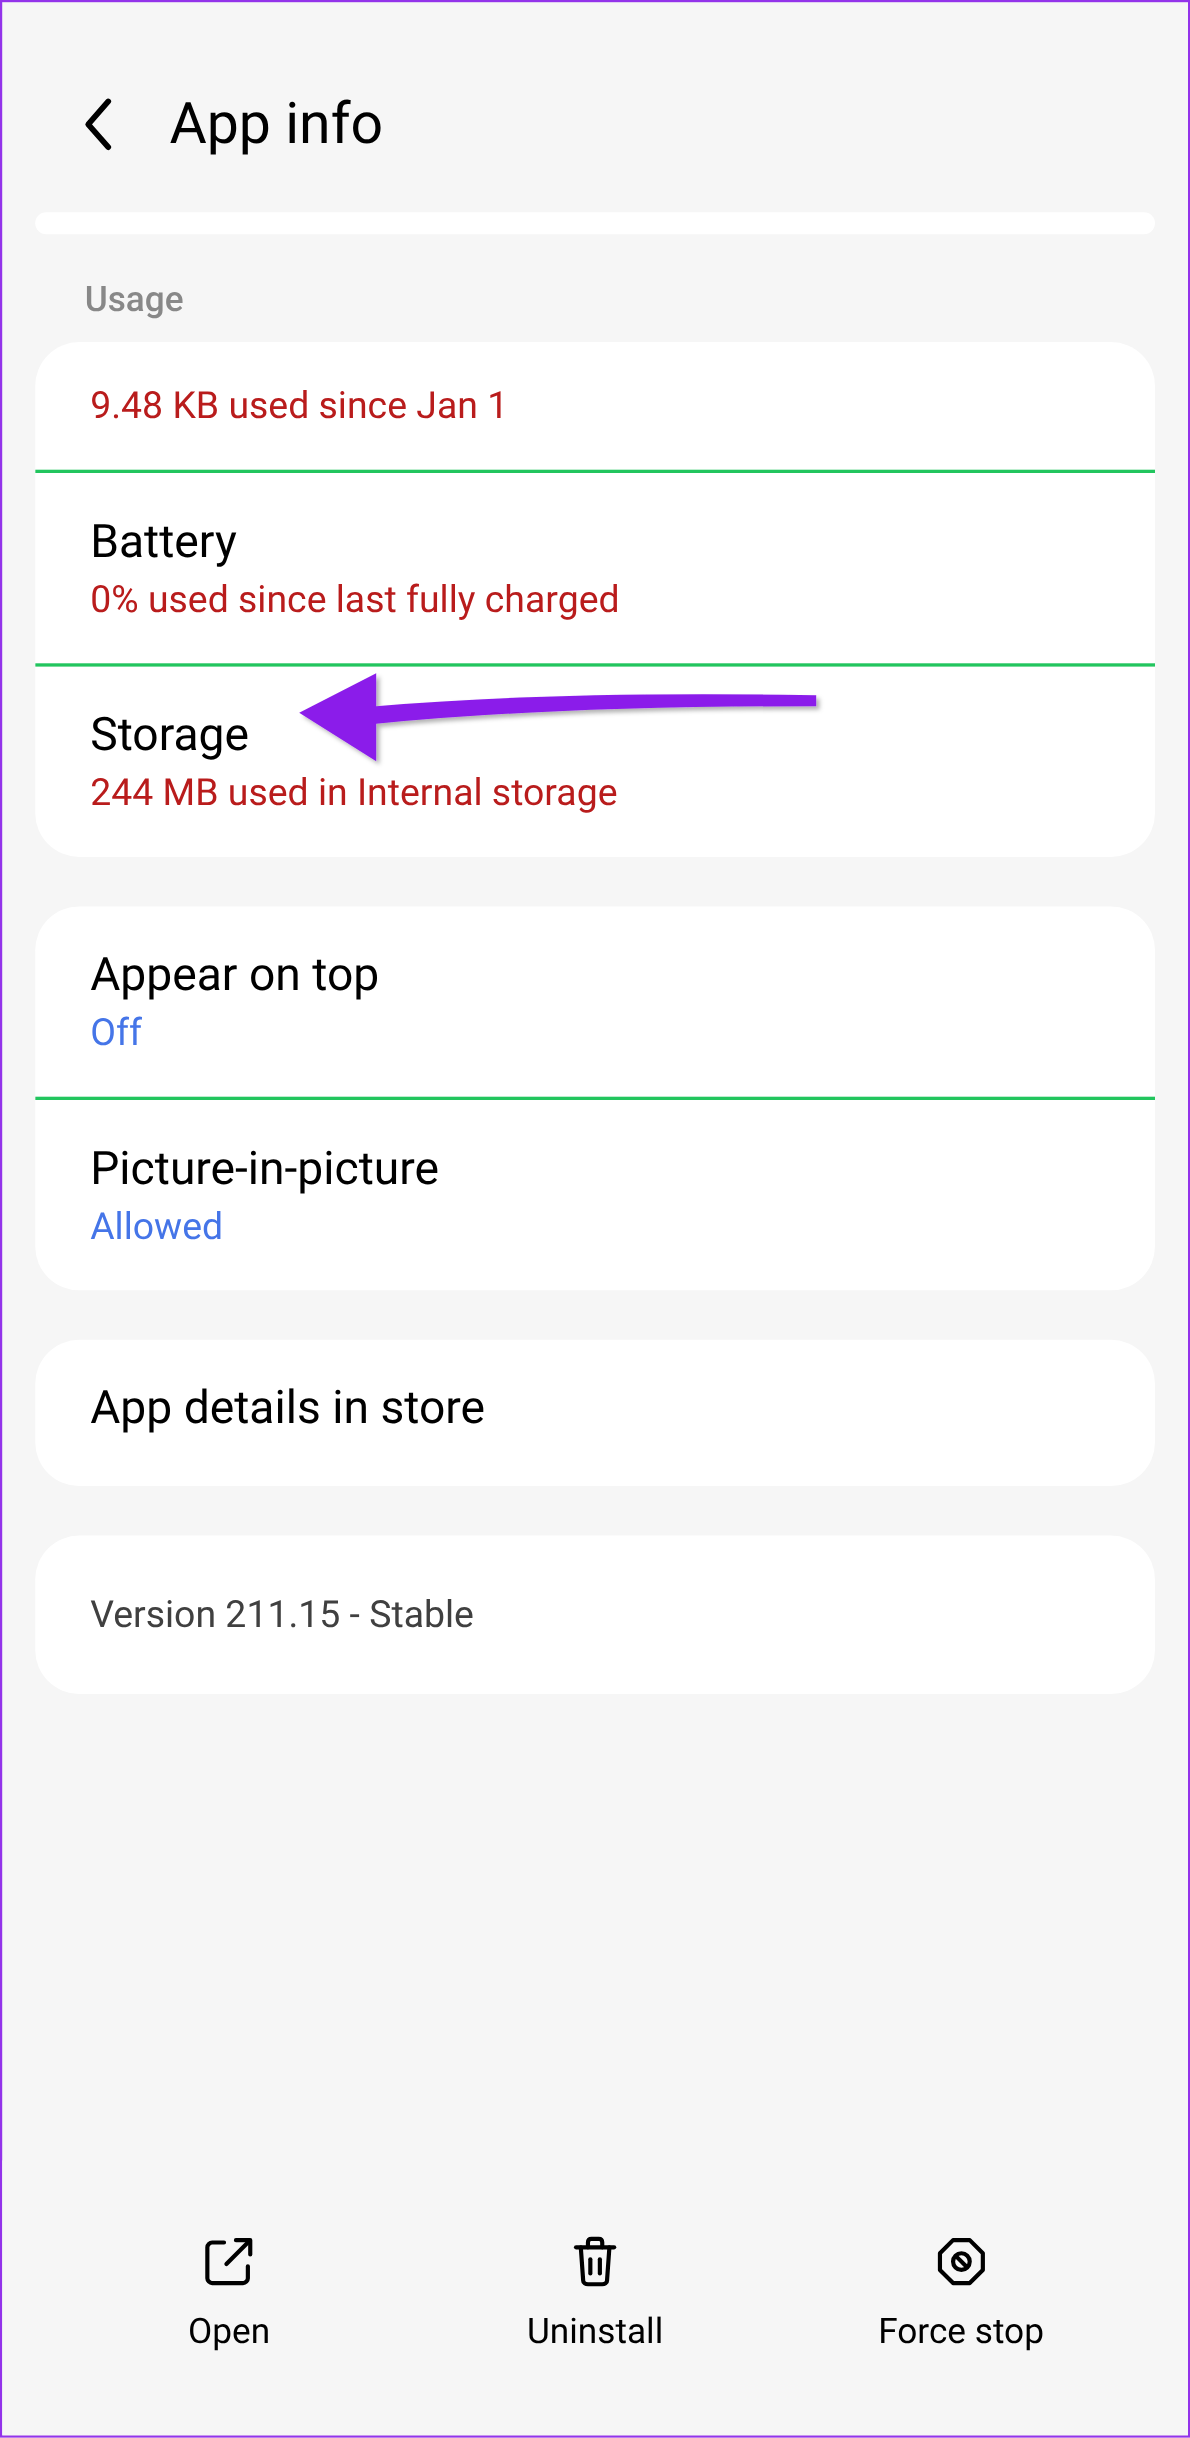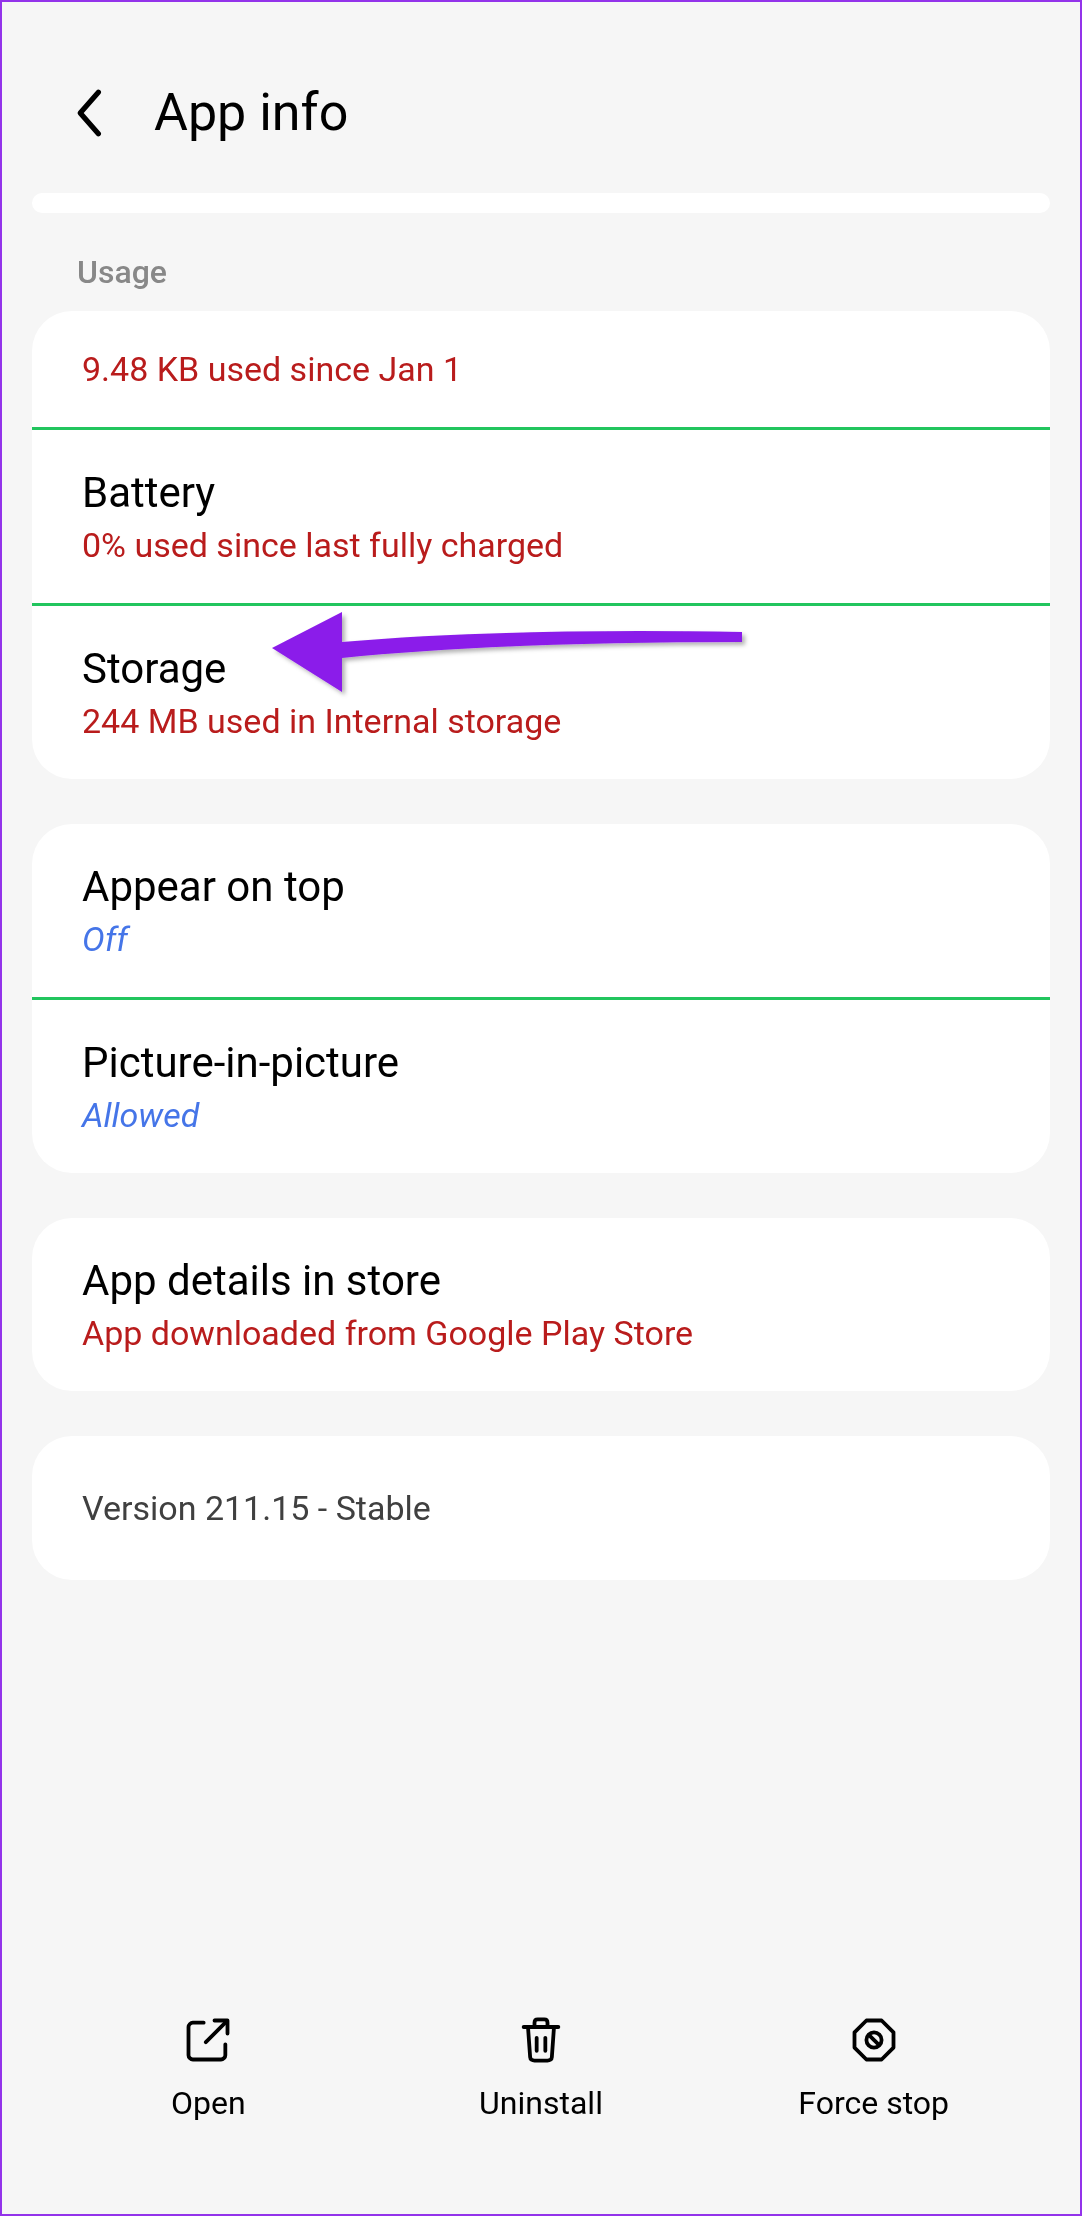--- a/index.html
+++ b/index.html
@@ -57,30 +57,29 @@
       color: #000;
       margin-bottom: 8px;
     }
     .item-subtitle {
       font-size: 34px;
       color: #b91c1c;
     }
     .item-subtitle-link {
       font-size: 34px;
       color: #4575e8;
-      font-style: italic;
     }
     .version {
       font-size: 34px;
       color: #404040;
       padding: 52px 50px;
     }
     .bottom-bar {
       position: absolute;
-      bottom: 16px;
+      bottom: 0;
       left: 0;
       right: 0;
       height: 250px;
       background: #f6f6f6;
       display: flex;
       justify-content: space-around;
       align-items: center;
       padding: 40px 40px 50px;
     }
     .bottom-action {
@@ -146,21 +145,20 @@
   </div>
   <div class="list-item">
     <div class="item-title">Picture-in-picture</div>
     <div class="item-subtitle-link">Allowed</div>
   </div>
 </div>
 
 <div class="card">
   <div class="list-item">
     <div class="item-title">App details in store</div>
-    <div class="item-subtitle">App downloaded from Google Play Store</div>
   </div>
 </div>
 
 <div class="card">
   <div class="version">Version 211.15 - Stable</div>
 </div>
 
 <svg class="arrow-annotation" width="490" height="120" viewBox="0 0 490 120">
   <defs>
     <filter id="shadow" x="-20%" y="-20%" width="140%" height="140%">

